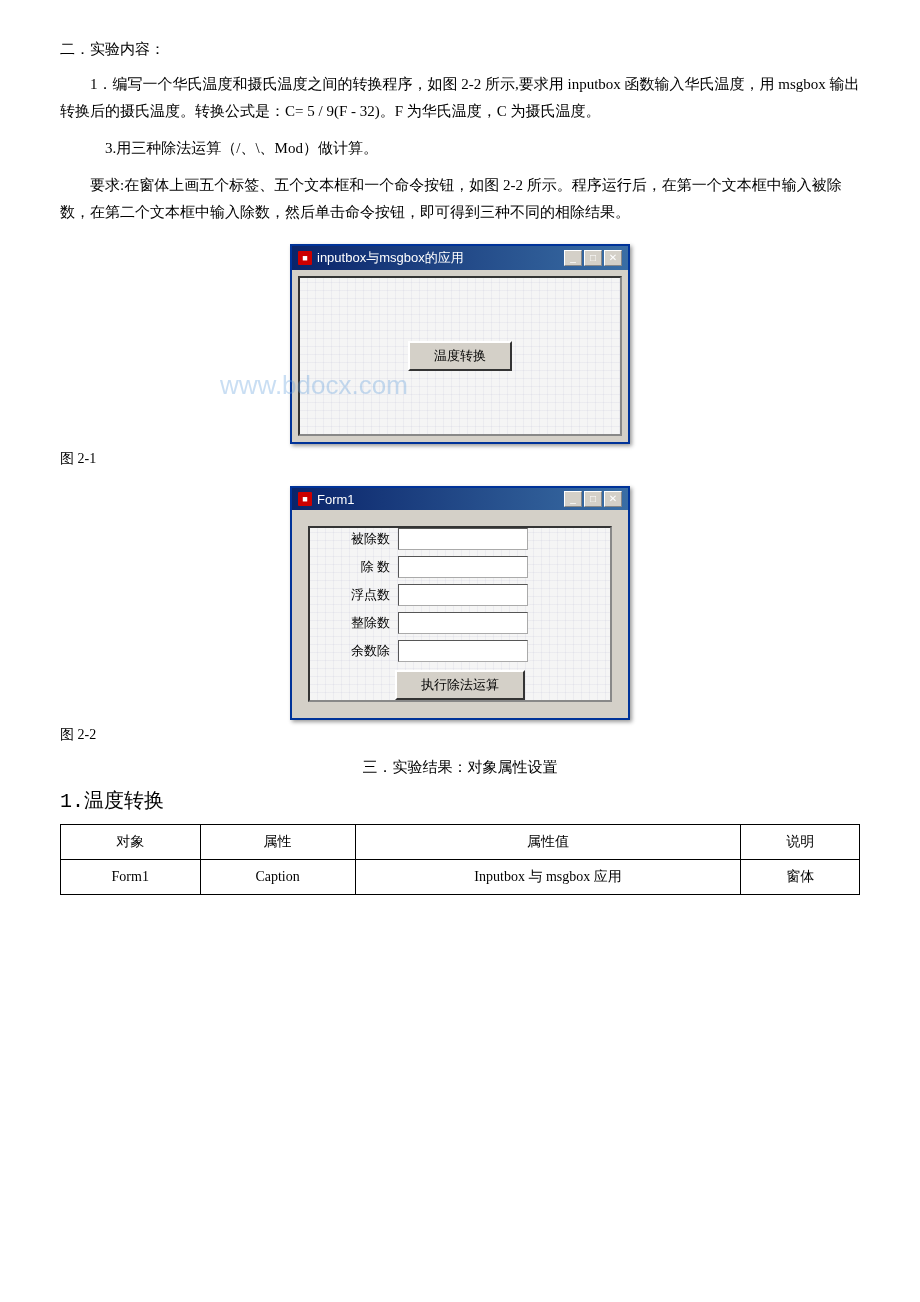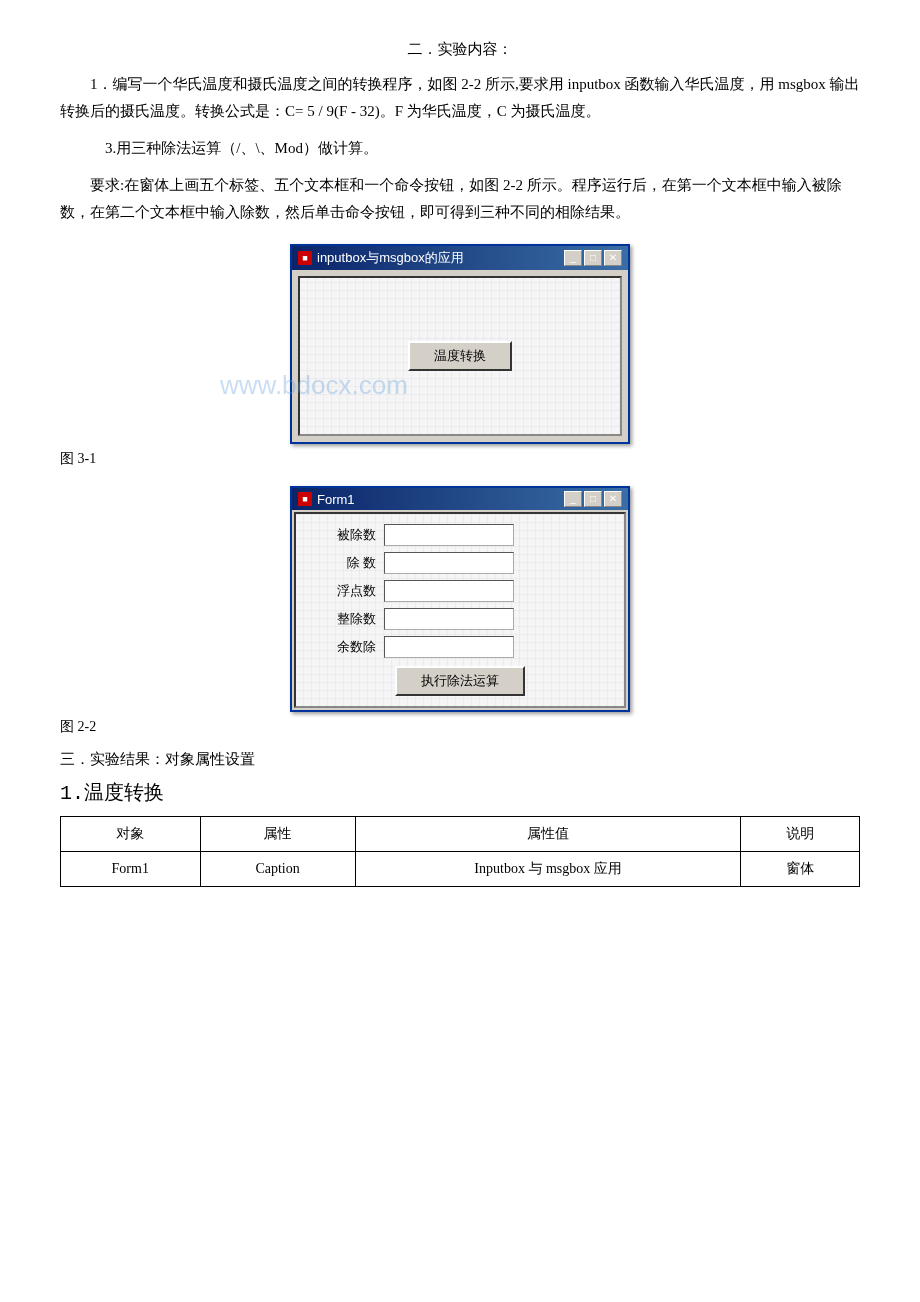--- a/index.html
+++ b/index.html
@@ -7,21 +7,20 @@
       background: #ffffff;
       font-family: "SimSun", "宋体", serif;
       font-size: 15px;
       color: #000;
       padding: 40px 60px;
       max-width: 920px;
     }
     .section-title {
       font-size: 15px;
       margin-bottom: 12px;
-      text-align: center;
     }
     .paragraph {
       text-indent: 2em;
       line-height: 1.8;
       margin-bottom: 10px;
     }
     .sub-paragraph {
       text-indent: 3em;
       line-height: 1.8;
       margin-bottom: 10px;
@@ -125,22 +124,22 @@
       ),
       repeating-linear-gradient(
         90deg,
         transparent,
         transparent 7px,
         rgba(0,0,100,0.04) 7px,
         rgba(0,0,100,0.04) 8px
       );
       background-color: #f5f5f5;
       border: 2px inset #888;
-      margin: 2px;
-      padding: 10px 20px;
+      margin: 16px;
+      padding: 0 20px;
     }
     .form-row {
       display: flex;
       align-items: center;
       margin-bottom: 6px;
       font-size: 13px;
       font-family: "SimSun", serif;
     }
     .form-label {
       width: 60px;
@@ -182,20 +181,21 @@
       vertical-align: middle;
     }
     .result-table th {
       background: #fff;
       font-weight: normal;
     }
 
     .section-heading {
       font-size: 15px;
       margin: 14px 0 8px 0;
+      text-align: center;
     }
     .sub-heading {
       font-size: 20px;
       margin: 10px 0 4px 0;
       font-family: Liberation Mono, monospace;
     }
   </style>
 </head>
 <body>
 
@@ -223,21 +223,21 @@
     <div class="win-body">
       <button class="win-button">温度转换</button>
     </div>
   </div>
 
   <div style="position:relative; height:0; overflow:visible;">
     <div style="position:absolute; top:-80px; left:160px; color:rgba(100,160,220,0.35); font-size:26px; font-family:Liberation Sans, sans-serif; white-space:nowrap; pointer-events:none;">www.bdocx.com</div>
   </div>
 </div>
 
-<p class="fig-label">图 3-1</p>
+<p class="fig-label">图 2-1</p>
 
 <div class="dialog-container">
   <div class="win-dialog">
     <div class="win-titlebar">
       <div class="win-titlebar-left">
         <div class="win-titlebar-icon">■</div>
         <span>Form1</span>
       </div>
       <div class="win-controls">
         <div class="win-control-btn">_</div>

